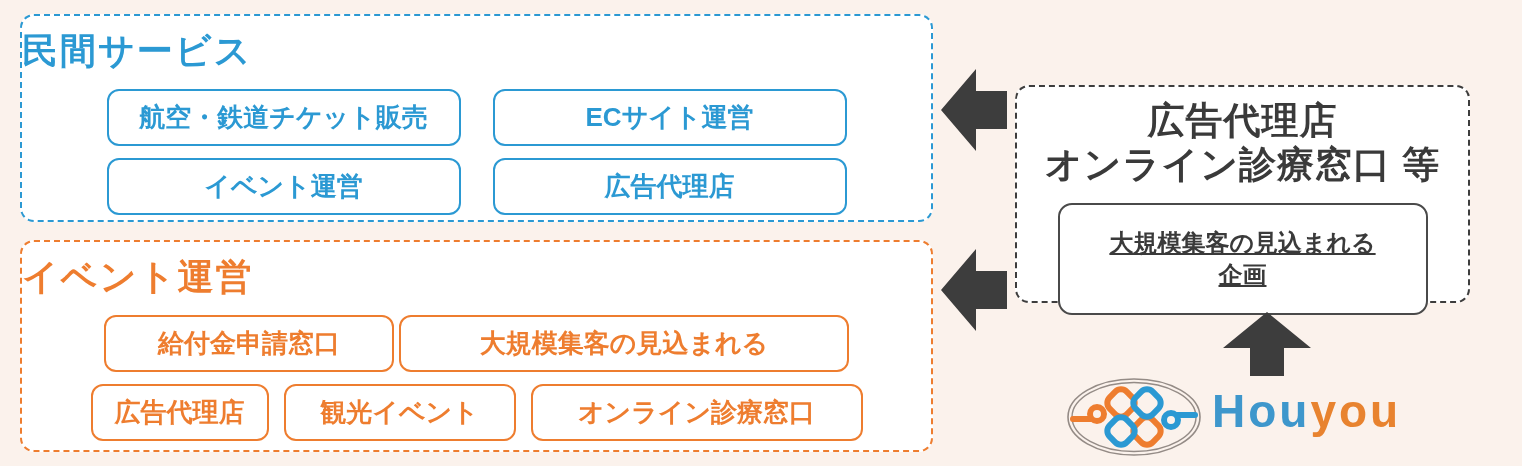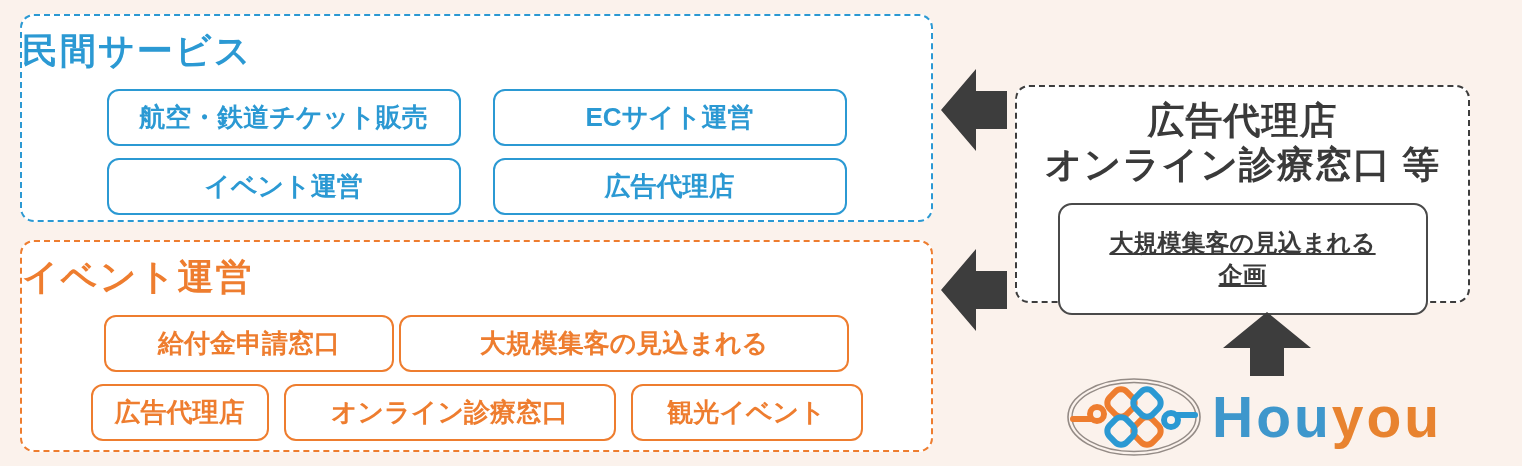--- a/index.html
+++ b/index.html
@@ -103,21 +103,21 @@
   
   .arrow{position:absolute;}
   .arrow-left-top{left:941px;top:63px;}
   .arrow-left-bottom{left:941px;top:243px;}
   .arrow-up{left:1221px;top:312px;}
   
   .logo-mark{position:absolute;left:1063px;top:376px;}
   .logo-text{
     position:absolute;
     left:1212px;top:384px;
-    font-size:57px;
+    font-size:46px;
     font-weight:bold;
     letter-spacing:3px;
   }
   .logo-text .part1{color:#3e97cc;}
   .logo-text .part2{color:#e8832f;}
 </style>
 </head>
 <body>
 
 <div class="canvas">
@@ -135,22 +135,22 @@
   </div>
 
   <div class="group group-gov">
     <div class="group-title">イベント運営</div>
     <div class="row row1 gap22">
       <div class="pill pill-orange w290">給付金申請窓口</div>
       <div class="pill pill-orange w450">大規模集客の見込まれる</div>
     </div>
     <div class="row row2 gap15">
       <div class="pill pill-orange w178">広告代理店</div>
+      <div class="pill pill-orange w232">観光イベント</div>
       <div class="pill pill-orange w332">オンライン診療窓口</div>
-      <div class="pill pill-orange w232">観光イベント</div>
     </div>
   </div>
 
   <div class="source-box">
     <div class="source-title">
       <div>広告代理店</div>
       <div>オンライン診療窓口 等</div>
     </div>
     <div class="plan-box">
       <div>大規模集客の見込まれる</div>

